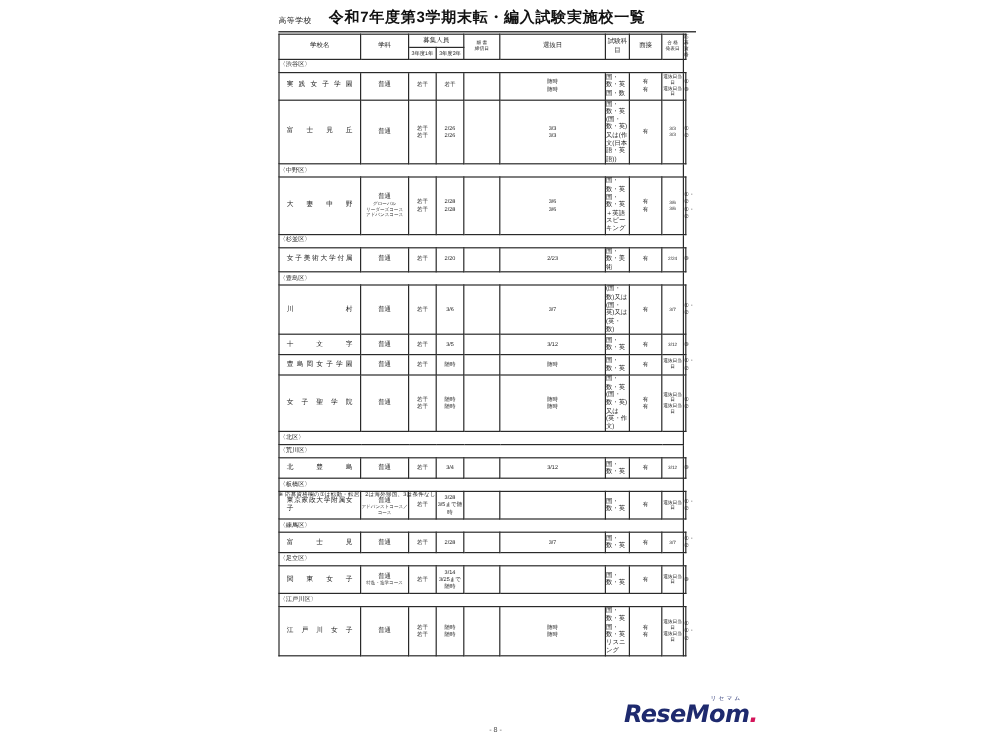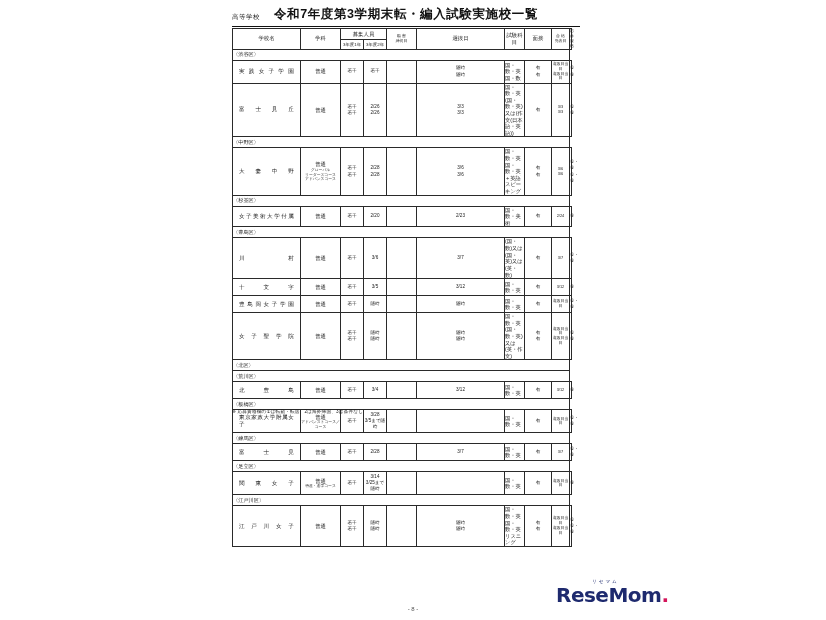--- a/index.html
+++ b/index.html
@@ -85,24 +85,25 @@
   .course-sub{font-size:3.8px;display:block;text-align:center;color:#2b2b2b;line-height:1.2;}
   .tiny{font-size:3.9px;line-height:1.25;display:block;text-align:center;}
   .sub-txt{font-size:4.6px;display:block;text-align:center;line-height:1.35;}
 
   .footnote{
     position:absolute;left:232px;top:409px;
     font-size:4.6px;color:#222;letter-spacing:.2px;
   }
 
   .logo{
-    position:absolute;left:556px;top:583px;
+    position:absolute;left:520px;top:583px;
     font-size:20px;font-weight:bold;color:#1e2a6e;
     letter-spacing:-0.5px;
     font-family:"DejaVu Sans",sans-serif;
+    font-style:italic;
   }
   .logo .dot{color:#d4145a;}
   .logo-sub{
     position:absolute;left:592px;top:579px;
     font-size:4.6px;color:#1e2a6e;letter-spacing:2px;
   }
   .pagenum{
     position:absolute;left:0;top:606px;width:826px;text-align:center;
     font-size:6px;color:#555;
   }

